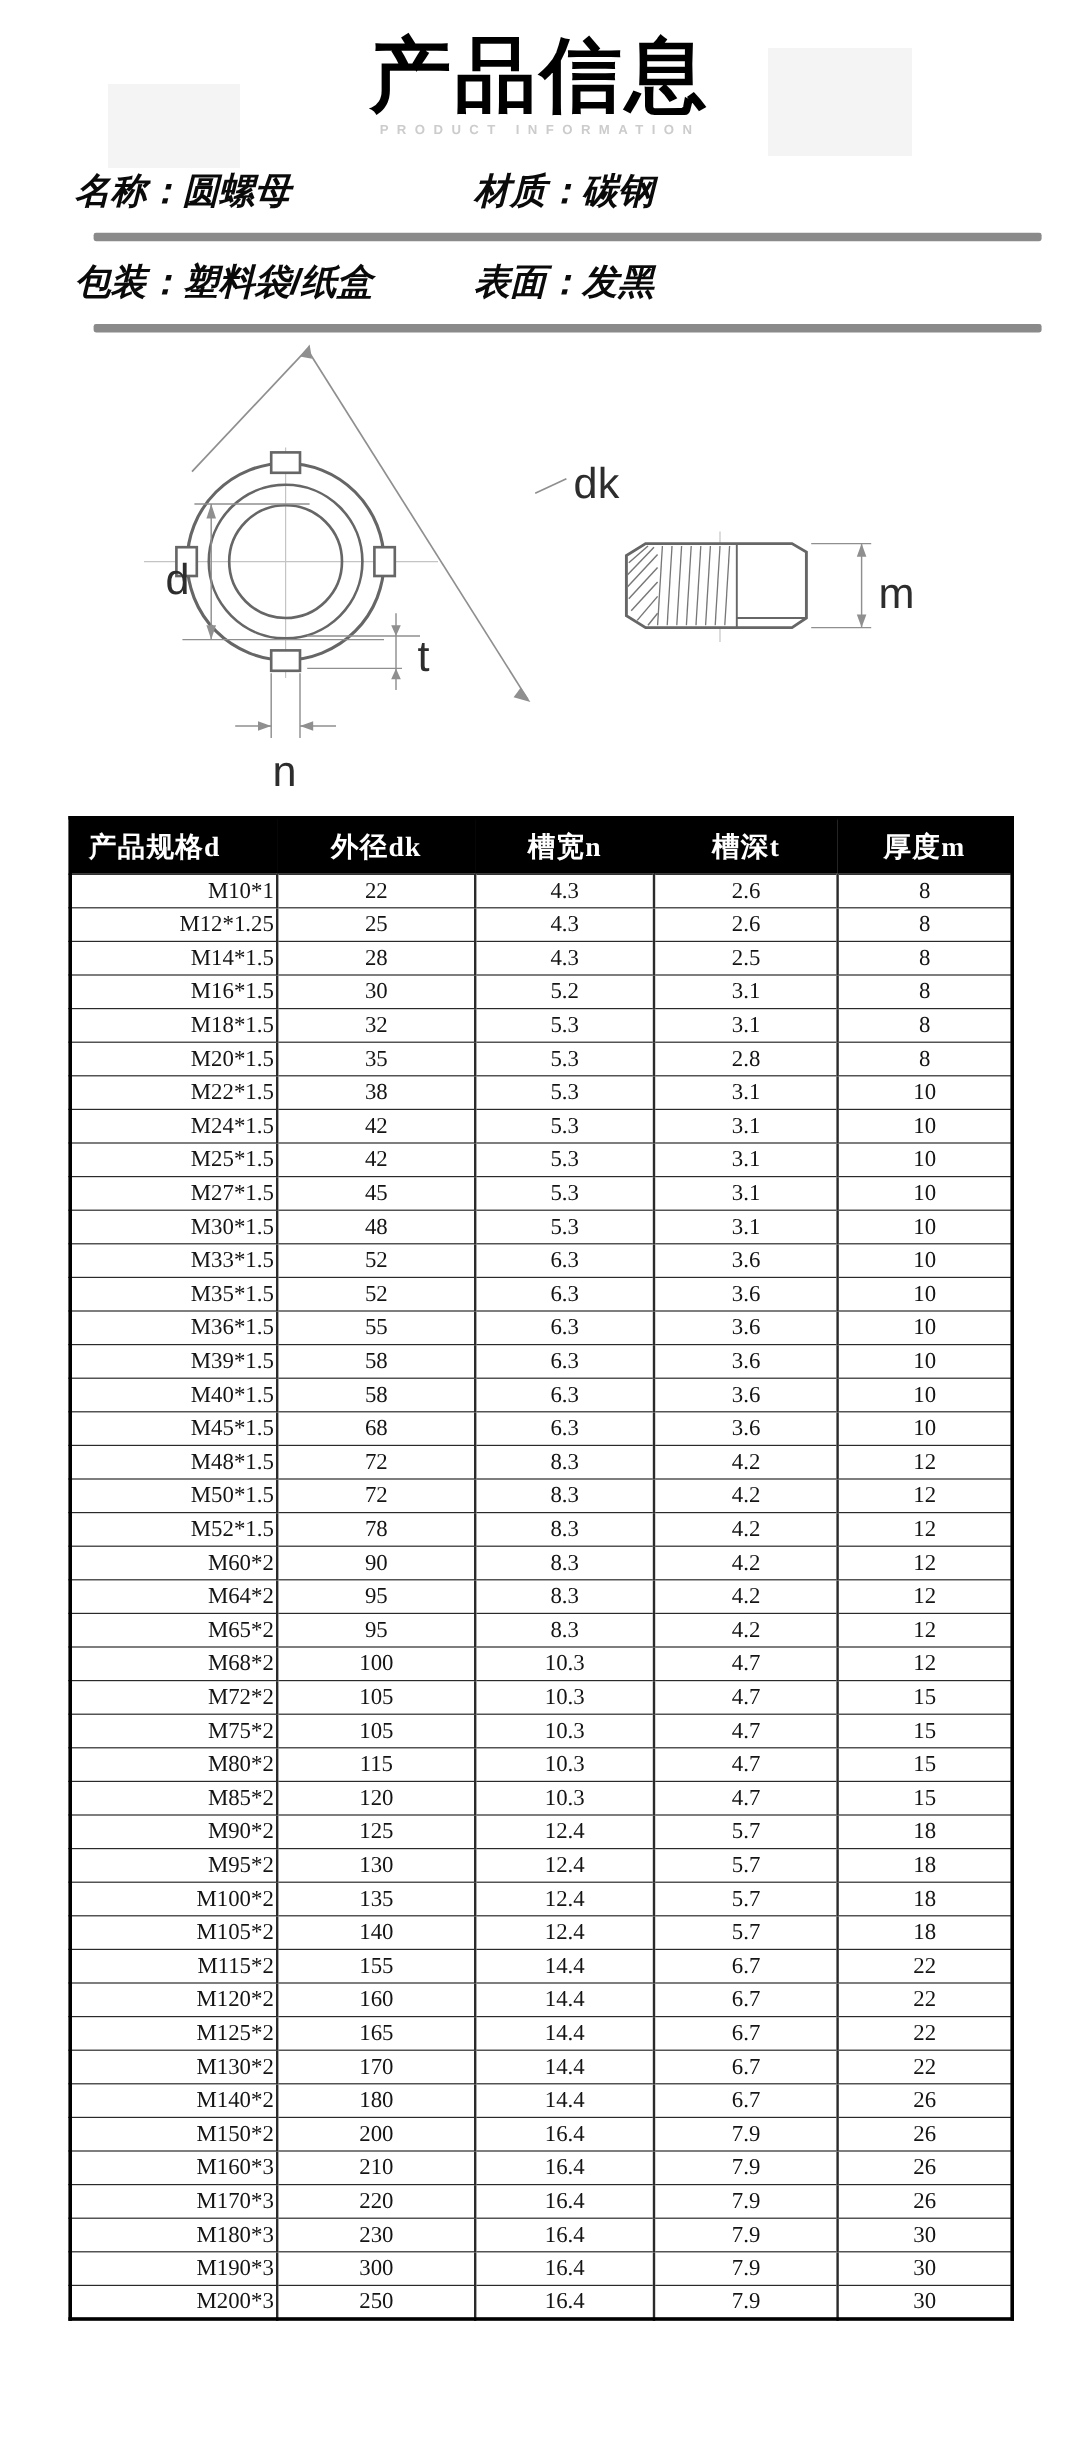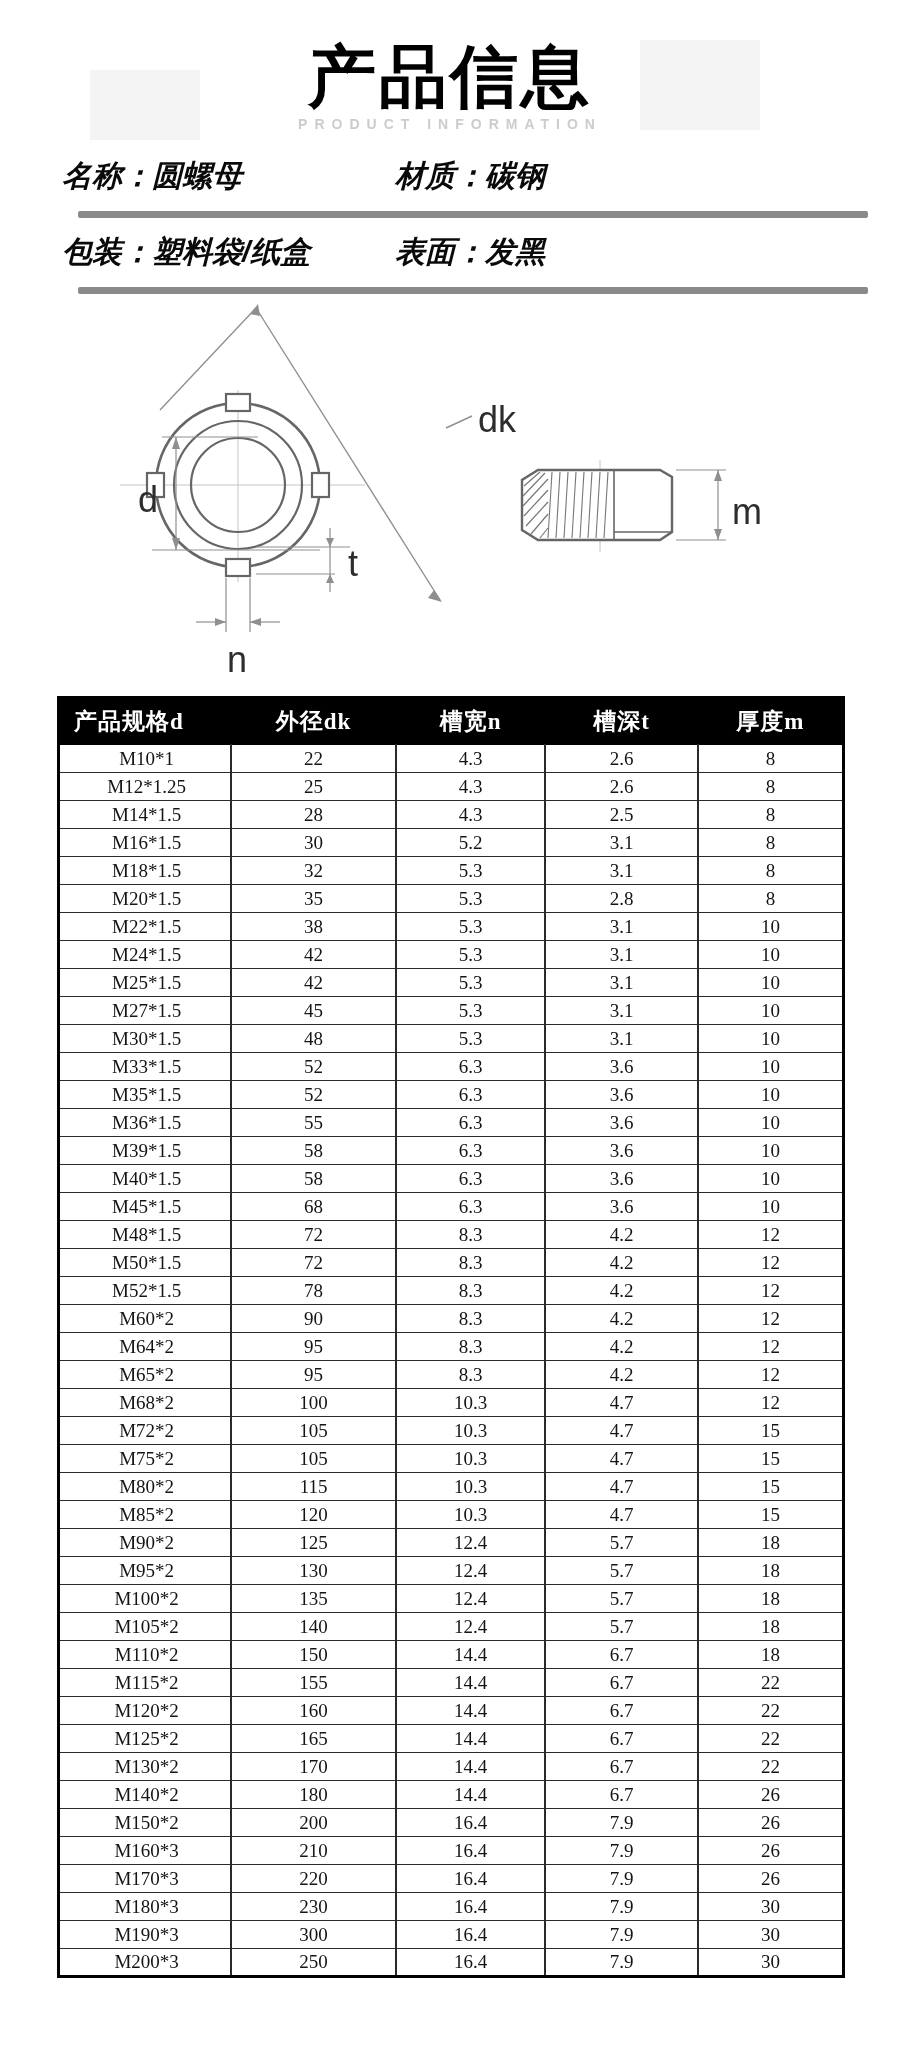--- a/index.html
+++ b/index.html
@@ -2,33 +2,33 @@
 <html><head>
 <meta charset="utf-8">
 <style>
   * { margin:0; padding:0; box-sizing:border-box; }
   html,body { background:#ffffff; }
   body {
     width:900px; min-height:2046px; margin:0 auto;
     font-family:"Liberation Sans", sans-serif;
     color:#111;
   }
-  .page { width:900px; padding-top:39px; position:relative; background:#ffffff; }
+  .page { width:900px; padding-top:26px; position:relative; background:#ffffff; }
 
   
   .scan-noise { position:absolute; background:#f4f4f4; z-index:0; }
 
   
   .title-block { position:relative; z-index:1; text-align:center; }
   .page-title {
     font-size:68px; font-weight:900; letter-spacing:3px; color:#000;
     line-height:1.1;
   }
   .page-subtitle {
-    margin-top:2px; font-size:14px; font-weight:700; letter-spacing:7px;
+    margin-top:2px; font-size:11px; font-weight:700; letter-spacing:7px;
     color:#cccccc;
   }
 
   
   .info-section { position:relative; z-index:1; margin-top:14px; }
   .info-row {
     display:grid; grid-template-columns:333px 1fr;
     padding:10px 0 10px 62px; align-items:center;
   }
   .info-pair { font-size:30px; font-weight:600; color:#0a0a0a; white-space:nowrap;font-style:italic; }
@@ -50,21 +50,21 @@
   table.spec-table thead th {
     background:#000; color:#fff; font-weight:700; font-size:23px;
     height:47px; border:1px solid #000; letter-spacing:1px;
   }
   table.spec-table thead th:first-child { text-align:left; padding-left:14px; }
   table.spec-table td {
     height:28px; font-size:19px; color:#141414; text-align:center;
     border:1px solid #2a2a2a; border-left-width:2px; border-right-width:2px;
     line-height:1; padding:1px 2px;
   }
-  table.spec-table td.col-spec { text-align:center; padding-left:5px; }
+  table.spec-table td.col-spec { text-align:right; padding-left:5px; }
 </style>
 </head>
 <body>
 
 <div class="page">
 
   <div class="scan-noise" style="left:640px;top:40px;width:120px;height:90px;"></div>
   <div class="scan-noise" style="left:90px;top:70px;width:110px;height:70px;"></div>
 
   <div class="title-block">
@@ -408,27 +408,20 @@
             <td>18</td>
           </tr>
           <tr>
             <td class="col-spec">M105*2</td>
             <td>140</td>
             <td>12.4</td>
             <td>5.7</td>
             <td>18</td>
           </tr>
           <tr>
-            <td class="col-spec">M110*2</td>
-            <td>150</td>
-            <td>14.4</td>
-            <td>6.7</td>
-            <td>18</td>
-          </tr>
-          <tr>
             <td class="col-spec">M115*2</td>
             <td>155</td>
             <td>14.4</td>
             <td>6.7</td>
             <td>22</td>
           </tr>
           <tr>
             <td class="col-spec">M120*2</td>
             <td>160</td>
             <td>14.4</td>

